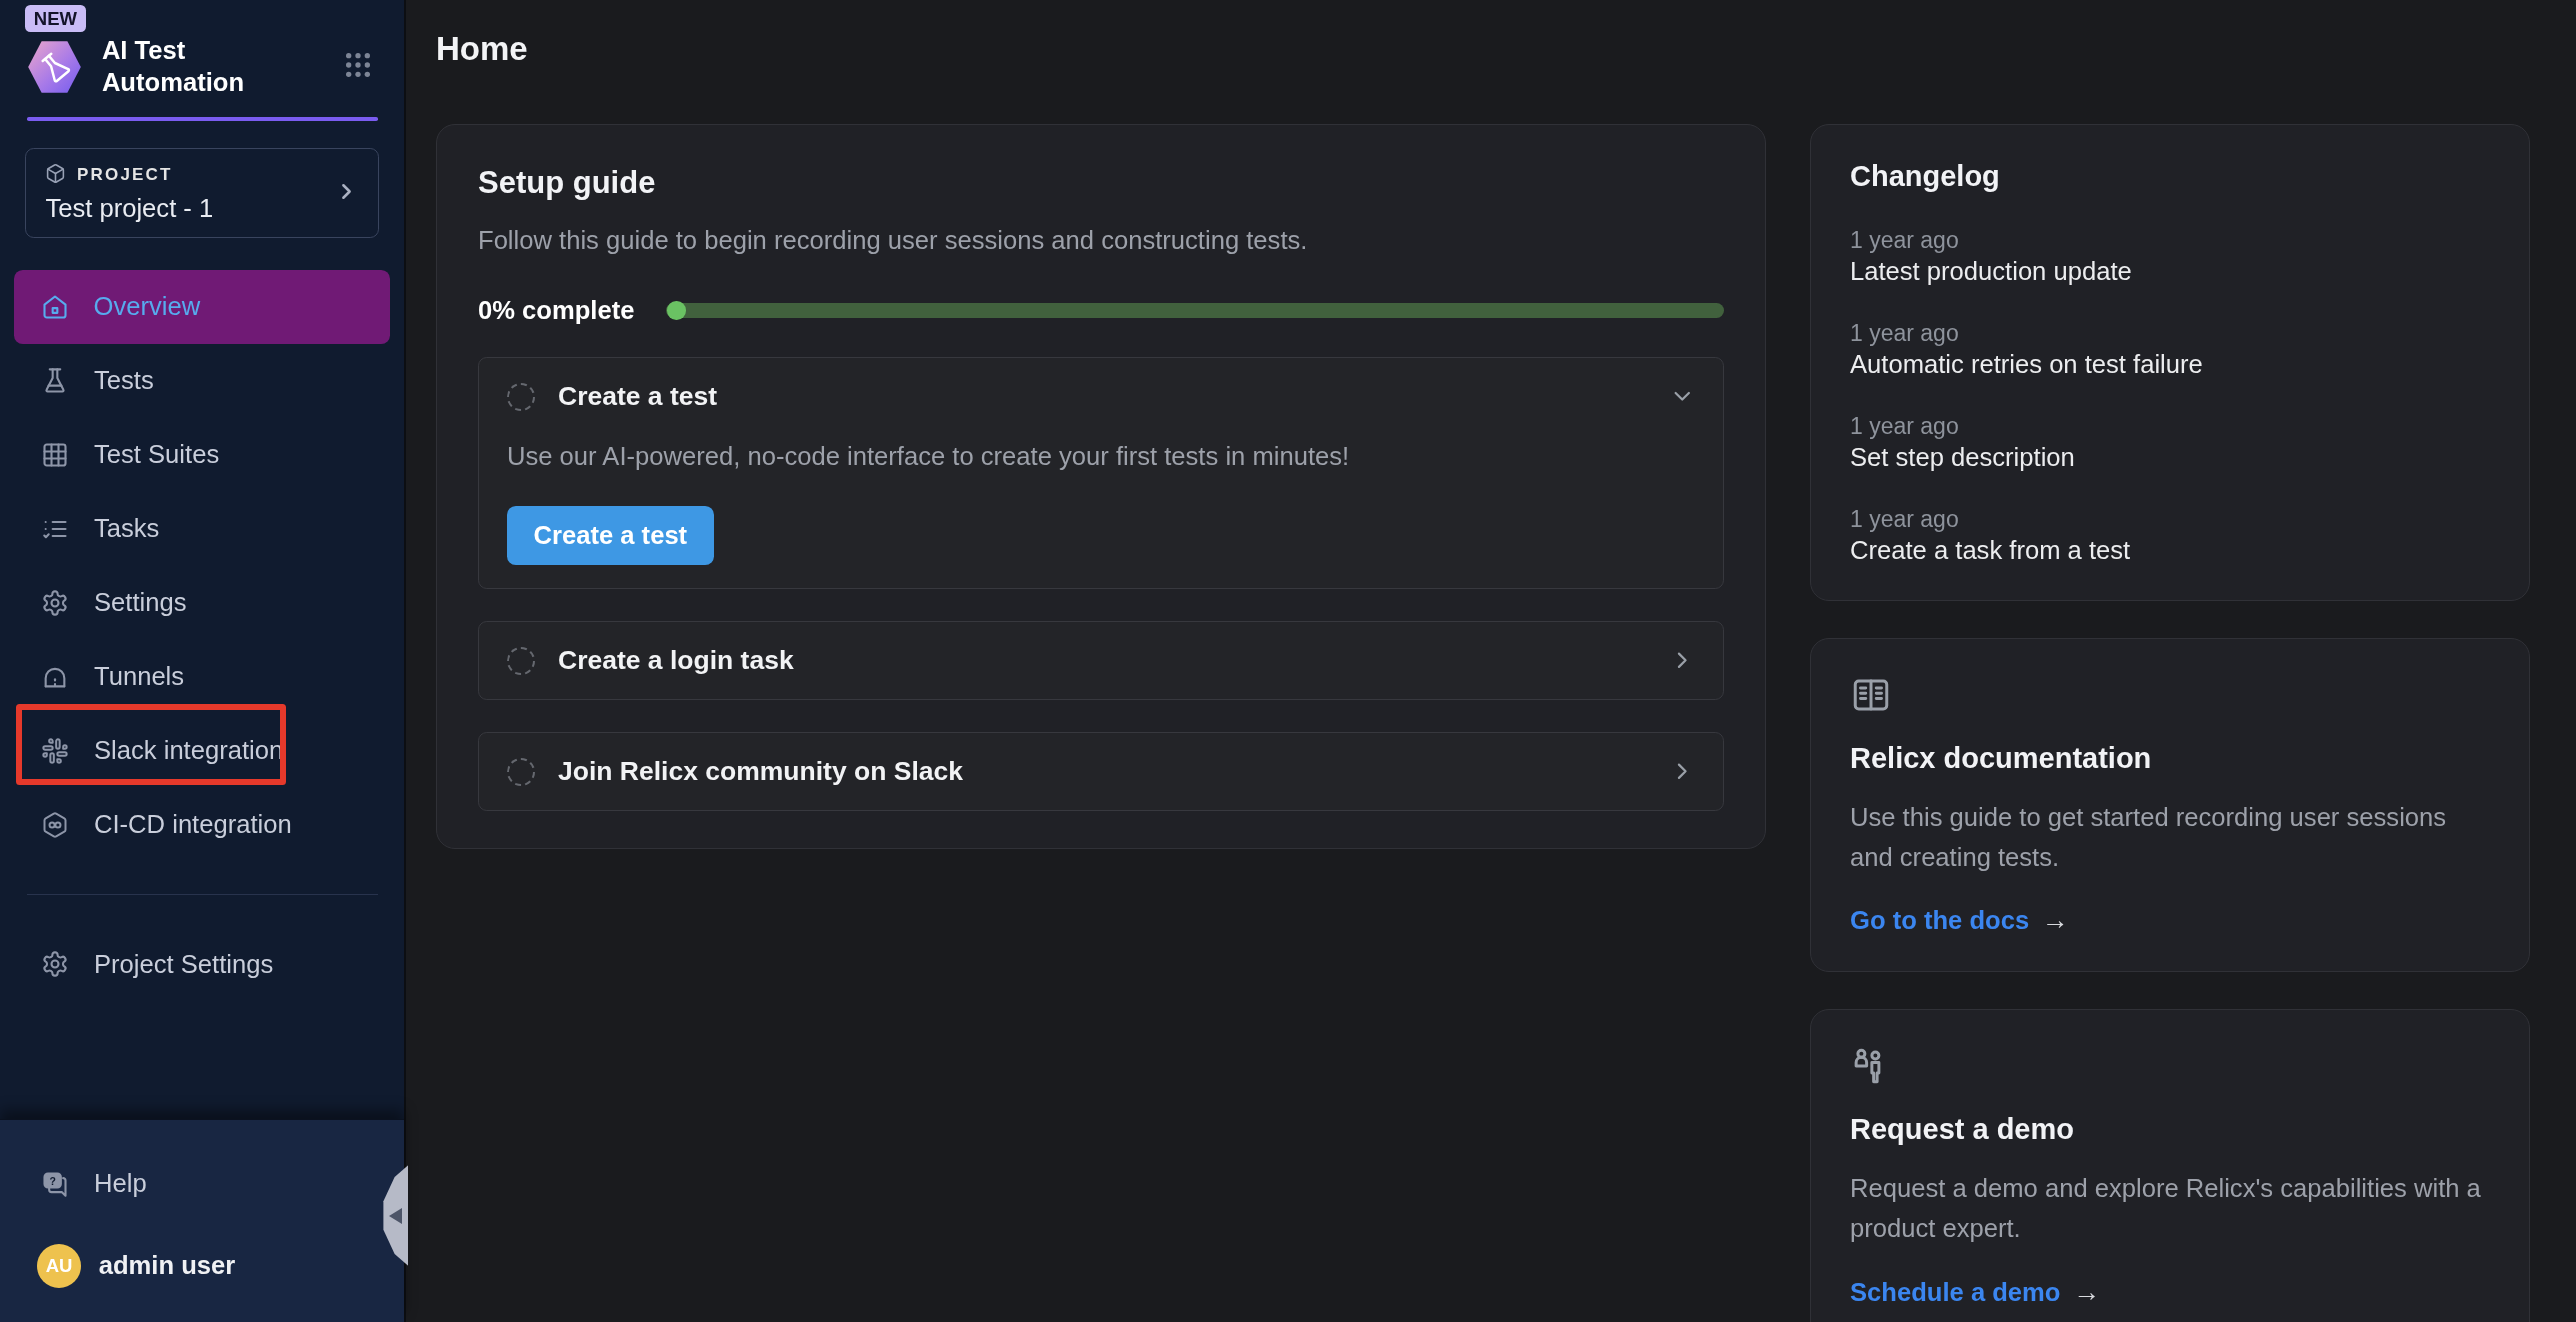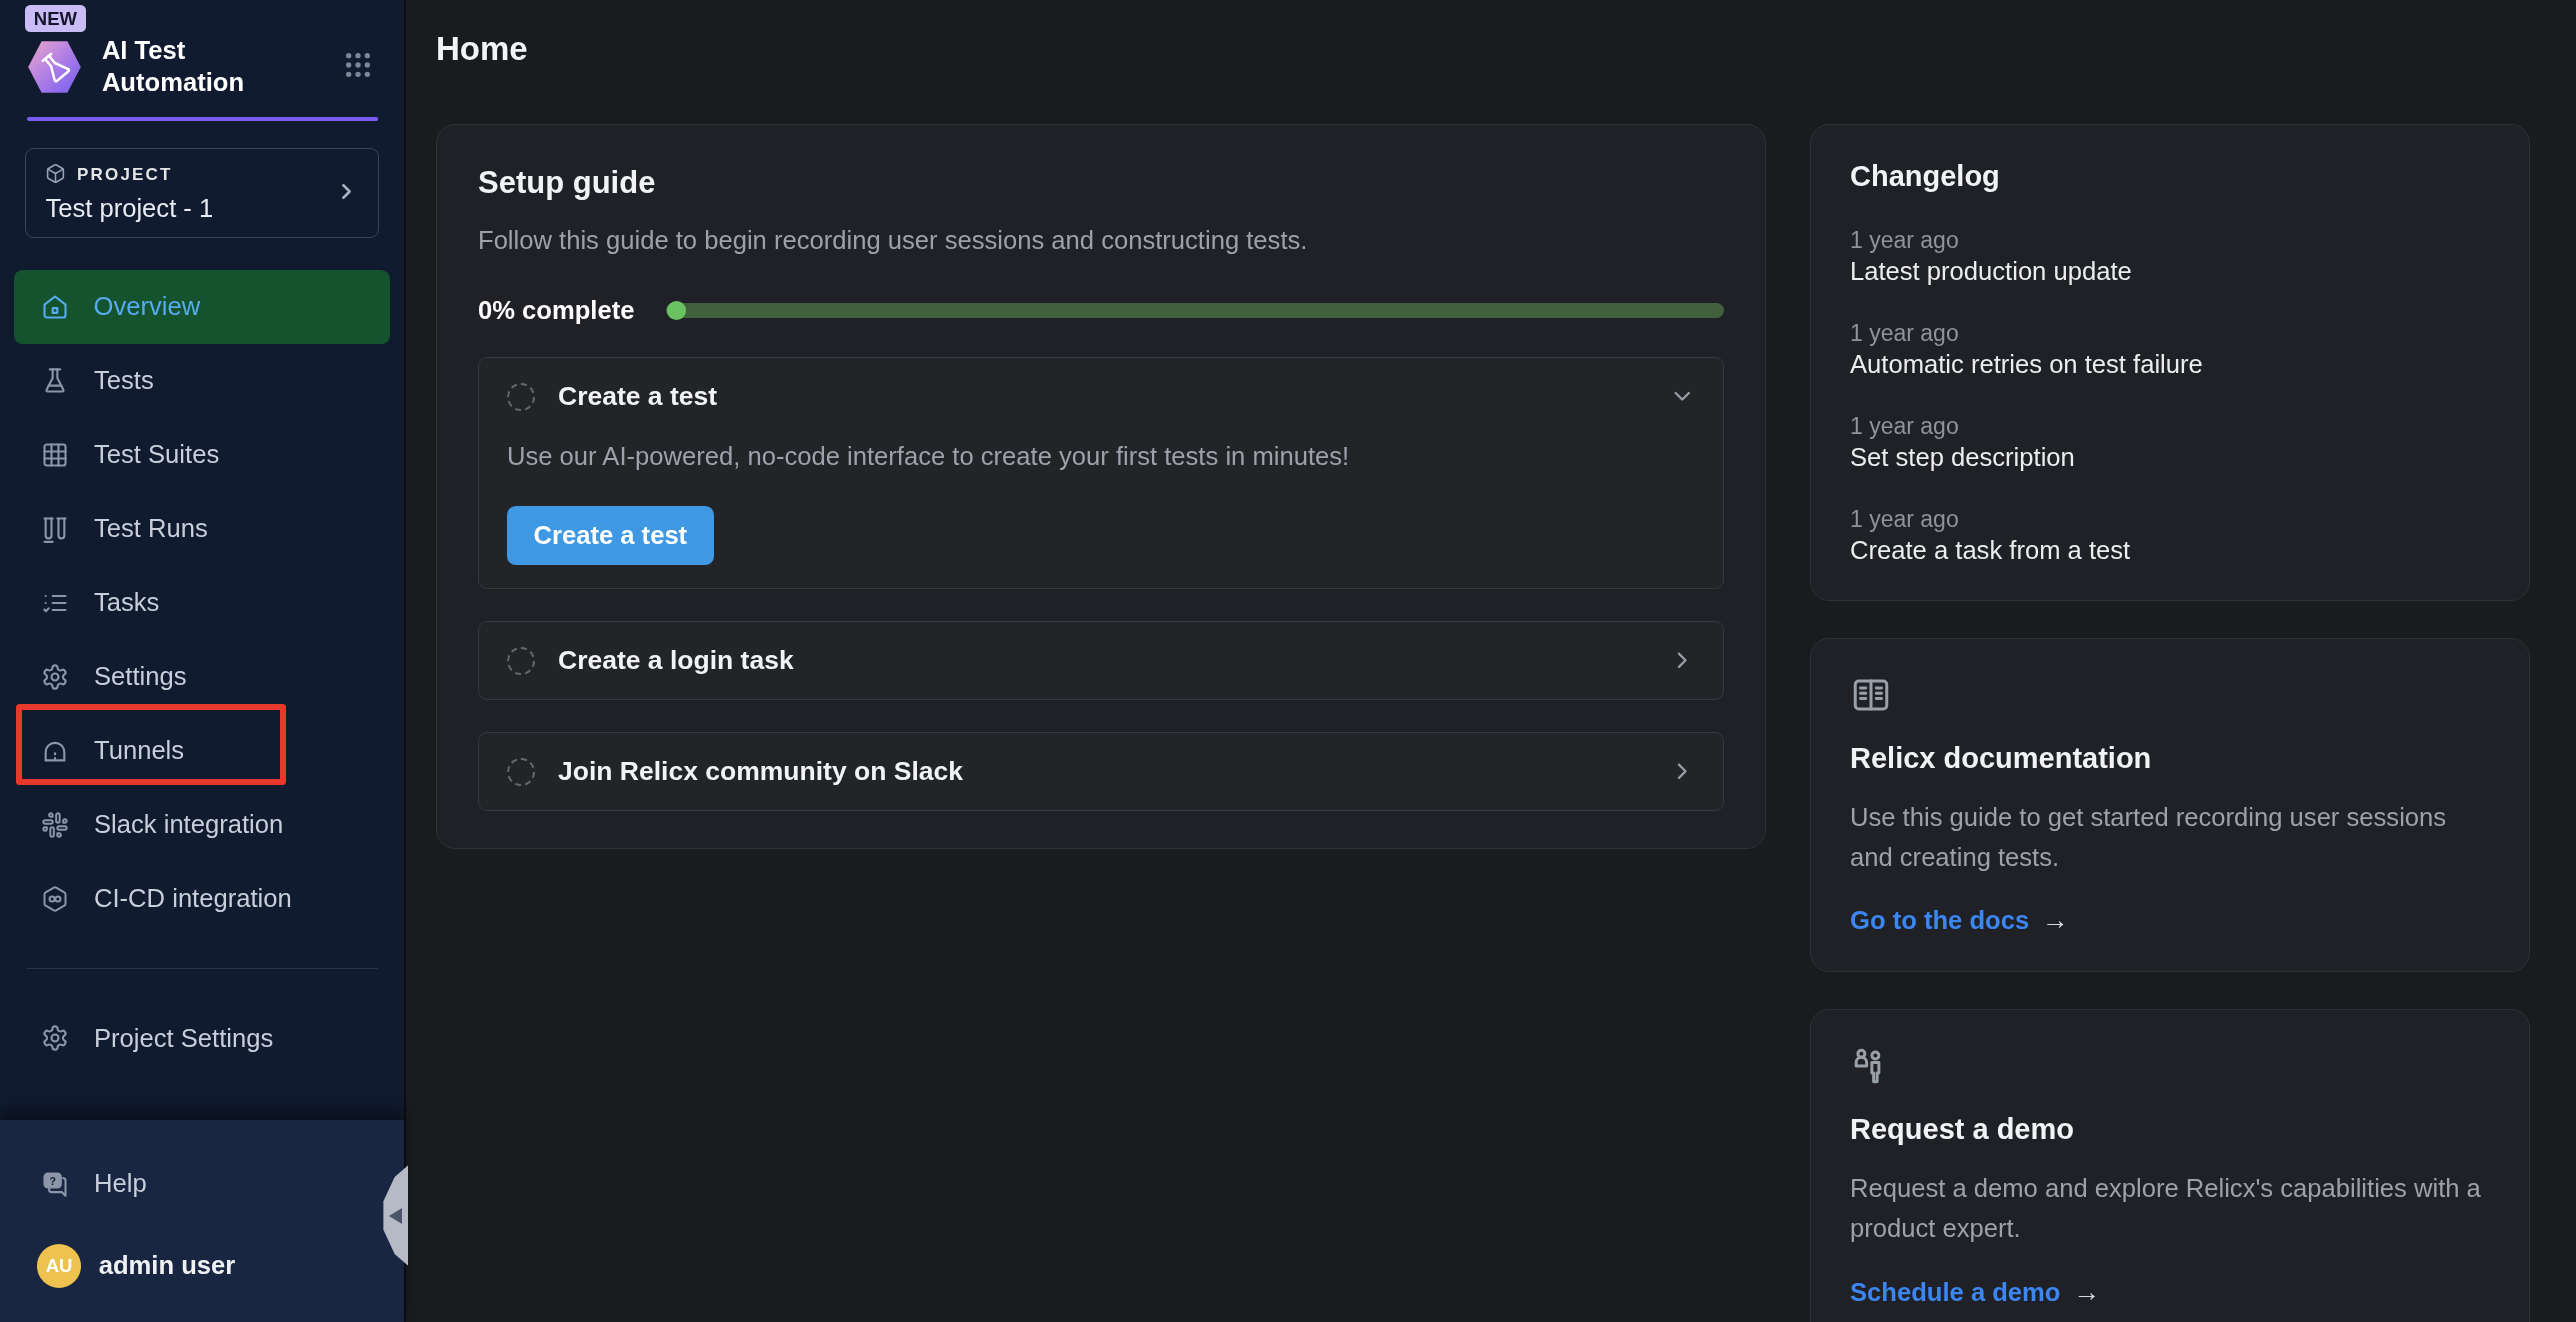--- a/index.html
+++ b/index.html
@@ -28,21 +28,21 @@
   .proj-top { display:flex; align-items:center; gap:10.6px; color:#e5e5e5; }
   .proj-eyebrow { font-size:17px; font-weight:700; letter-spacing:2.2px; }
   .proj-name { font-size:25.6px; color:#e9ecf2; margin-top:7px; }
   .proj-chevron { position:absolute; right:19.4px; top:50%; transform:translateY(-50%); }
 
   nav { margin-top:32px; }
   .nav-item { height:74px; display:flex; align-items:center; gap:23px; padding-left:41px;
               color:#c9cedb; font-size:25.6px; cursor:pointer; }
   .nav-item .nav-icon { width:30px; height:30px; display:flex; align-items:center; }
   .nav-item svg { stroke:#8d95a8; }
-  .nav-item.active { margin:0 14px; padding-left:26.5px; background:#14532d; border-radius:8.8px;
+  .nav-item.active { margin:0 14px; padding-left:26.5px; background:#701a75; border-radius:8.8px;
                      color:#57abee; }
   .nav-item.active svg { stroke:#57abee; }
 
   .annotation-rect { position:absolute; left:16px; top:704px; width:270px; height:81px;
                      border:6.2px solid #e6392b; border-radius:3.5px; pointer-events:none; z-index:5; }
 
   .side-divider { height:1.8px; background:#28334d; margin:32px 26.5px; }
 
   .sidebar-footer { position:absolute; left:0; right:0; bottom:0; height:203px; background:#182642;
                     border-top:1.8px solid #0a111f; box-shadow:0 -8.8px 12.4px rgba(0,0,0,.4);
@@ -175,32 +175,20 @@
             <svg width="28" height="28" viewBox="0 0 24 24" fill="none" stroke-width="1.8" stroke-linecap="round" stroke-linejoin="round">
               <rect x="3" y="3" width="18" height="18" rx="2"></rect>
               <path d="M3 9h18M3 15h18M9 3v18M15 3v18"></path>
             </svg>
           </span>
         <span class="nav-label">Test Suites</span>
       </div>
       <div class="nav-item">
         <span class="nav-icon">
             <svg width="28" height="28" viewBox="0 0 24 24" fill="none" stroke-width="1.8" stroke-linecap="round" stroke-linejoin="round">
-              <path d="M9 3v14.5A2.5 2.5 0 0 1 6.5 20 2.5 2.5 0 0 1 4 17.5V3"></path>
-              <path d="M20 3v14.5a2.5 2.5 0 0 1-2.5 2.5 2.5 2.5 0 0 1-2.5-2.5V3"></path>
-              <path d="M3 3h7"></path>
-              <path d="M14 3h7"></path>
-              <path d="M3 23h7"></path>
-            </svg>
-          </span>
-        <span class="nav-label">Test Runs</span>
-      </div>
-      <div class="nav-item">
-        <span class="nav-icon">
-            <svg width="28" height="28" viewBox="0 0 24 24" fill="none" stroke-width="1.8" stroke-linecap="round" stroke-linejoin="round">
               <path d="M10 6h11"></path>
               <path d="M10 12h11"></path>
               <path d="M10 18h11"></path>
               <path d="M4 6h.01"></path>
               <path d="M4 12h.01"></path>
               <path d="m2.8 17.6 1.4 1.4 2.4-2.4"></path>
             </svg>
           </span>
         <span class="nav-label">Tasks</span>
       </div>

